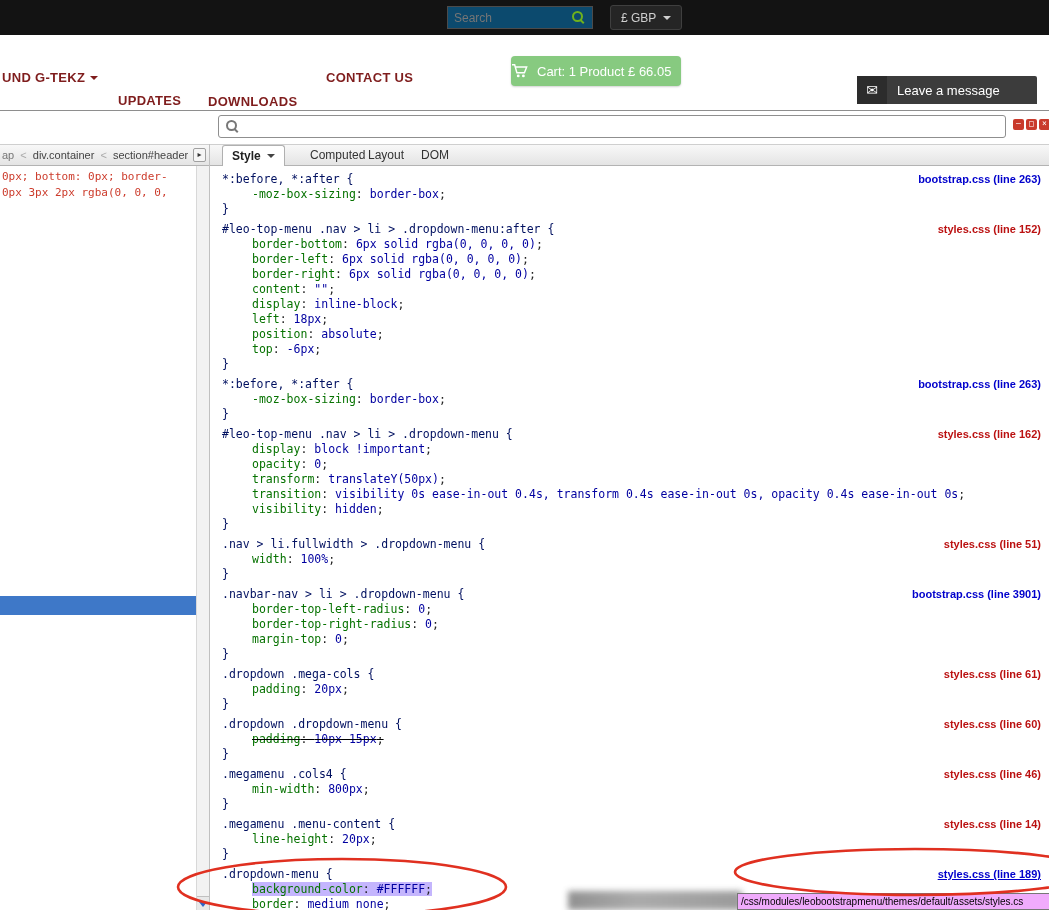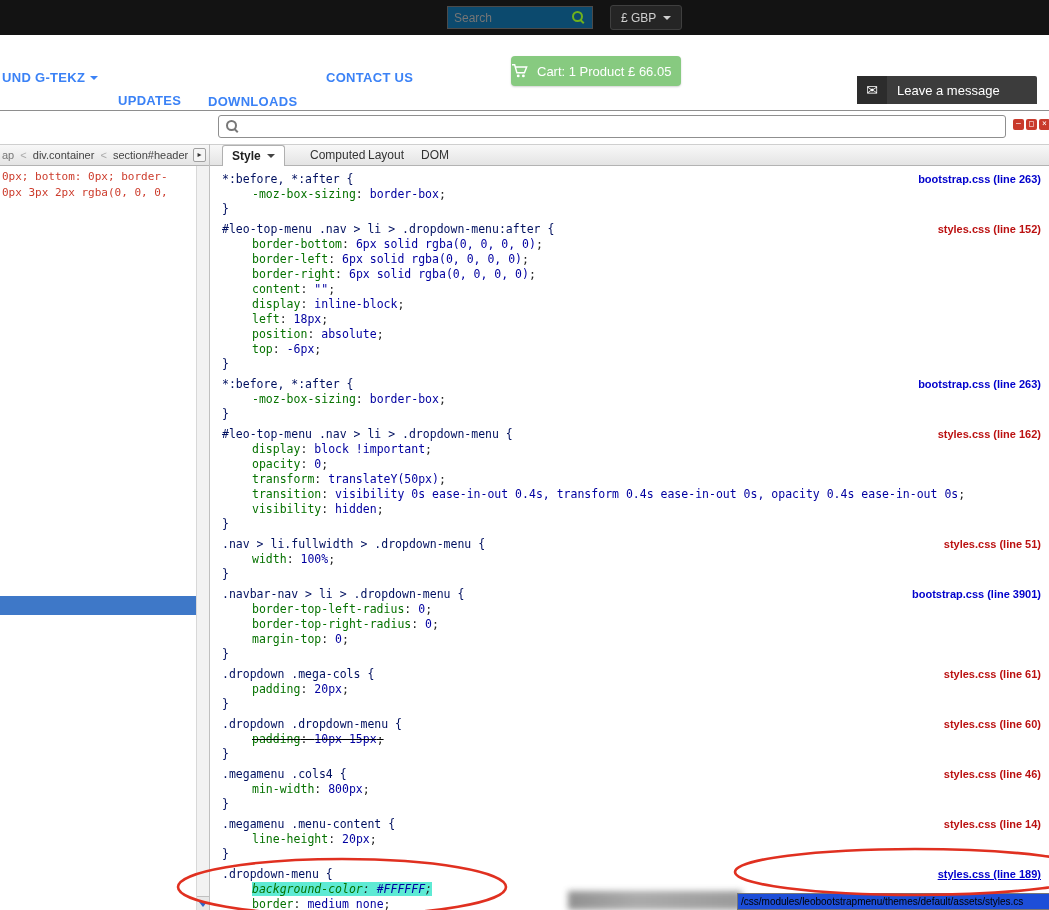--- a/index.html
+++ b/index.html
@@ -22,21 +22,21 @@
     background:currentColor; transform:rotate(-45deg); }
   .tb-search .mag { color:#6fb11c; margin-right:6px; cursor:pointer; }
   .currency { position:absolute; left:610px; top:5px; height:25px; padding:0 10px;
     background:#252525; border:1px solid #3f3f3f; border-radius:3px; color:#cfcfcf;
     font-size:12px; display:flex; align-items:center; gap:7px; cursor:pointer; }
   .caret-down { display:inline-block; width:0; height:0;
     border-left:4px solid transparent; border-right:4px solid transparent;
     border-top:4px solid currentColor; }
 
   
-  .nav-item { position:absolute; top:70px; font-size:13px; font-weight:bold; color:#3b82f6;
+  .nav-item { position:absolute; top:70px; font-size:13px; font-weight:bold; color:#7f1d1d;
     letter-spacing:.3px; cursor:pointer; display:flex; align-items:center; gap:5px; white-space:nowrap; }
   .nav-0 { left:2px; } .nav-1 { left:118px;margin-top:23px; } .nav-2 { left:208px;margin-top:24px; } .nav-3 { left:326px; }
 
   .cart-btn { position:absolute; left:511px; top:56px; width:170px; height:30px;
     background:#87ca80; border-radius:4px; color:#fff; font-size:13px;
     display:flex; align-items:center; gap:8px;
     box-shadow:0 1px 2px rgba(0,0,0,.18); cursor:pointer; white-space:nowrap; }
 
   .chat-btn { position:absolute; left:857px; top:76px; width:180px; height:28px;
     background:#3c3c3c; color:#fff; display:flex; align-items:center;
@@ -101,33 +101,33 @@
   .dt-main { position:absolute; left:210px; top:55px; width:839px; height:745px; overflow:hidden;
     background:#fff; font-family:"DejaVu Sans Mono", monospace; font-size:11.5px; line-height:15px;
     padding:6px 0 0 12px; }
   .rule { position:relative; margin-bottom:5px; }
   .sel { color:#001060; white-space:nowrap; cursor:text; }
   .prop { padding-left:30px; white-space:nowrap; cursor:text; }
   .pname { color:#067200; }
   .pval { color:#0000a0; }
   .prop .punct { color:#222; }
   .struck { text-decoration:line-through; }
-  .hl { background:#5eead4;font-style:italic; }
+  .hl { background:#c4b5fd; }
   .file-link { position:absolute; right:8px; top:0; font-family:"Liberation Sans", sans-serif;
     font-size:11px; font-weight:bold; cursor:pointer; white-space:nowrap; }
   .file-blue { color:#0000cc; }
   .file-red { color:#bb1111; }
   .file-underline { text-decoration:underline; }
 
   
   .blur-box { position:absolute; left:568px; top:891px; width:174px; height:19px;
     background:linear-gradient(90deg,#7e7e7e,#9d9d9d 40%,#8a8a8a); filter:blur(3px);
     opacity:.85; z-index:30; }
   .status-tip { position:absolute; left:737px; top:893px; width:312px; height:17px;
-    background:#1d4ed8; border:1px solid #777; border-right:none; font-size:10px; color:#000;
+    background:#f0abfc; border:1px solid #777; border-right:none; font-size:10px; color:#000;
     line-height:15px; padding-left:3px; overflow:hidden; white-space:nowrap; z-index:31; }
 
   .annotations { position:absolute; left:0; top:0; width:1049px; height:910px;
     pointer-events:none; z-index:50; }
 </style>
 </head>
 <body>
 
 <div class="topbar">
   <div class="tb-search">

